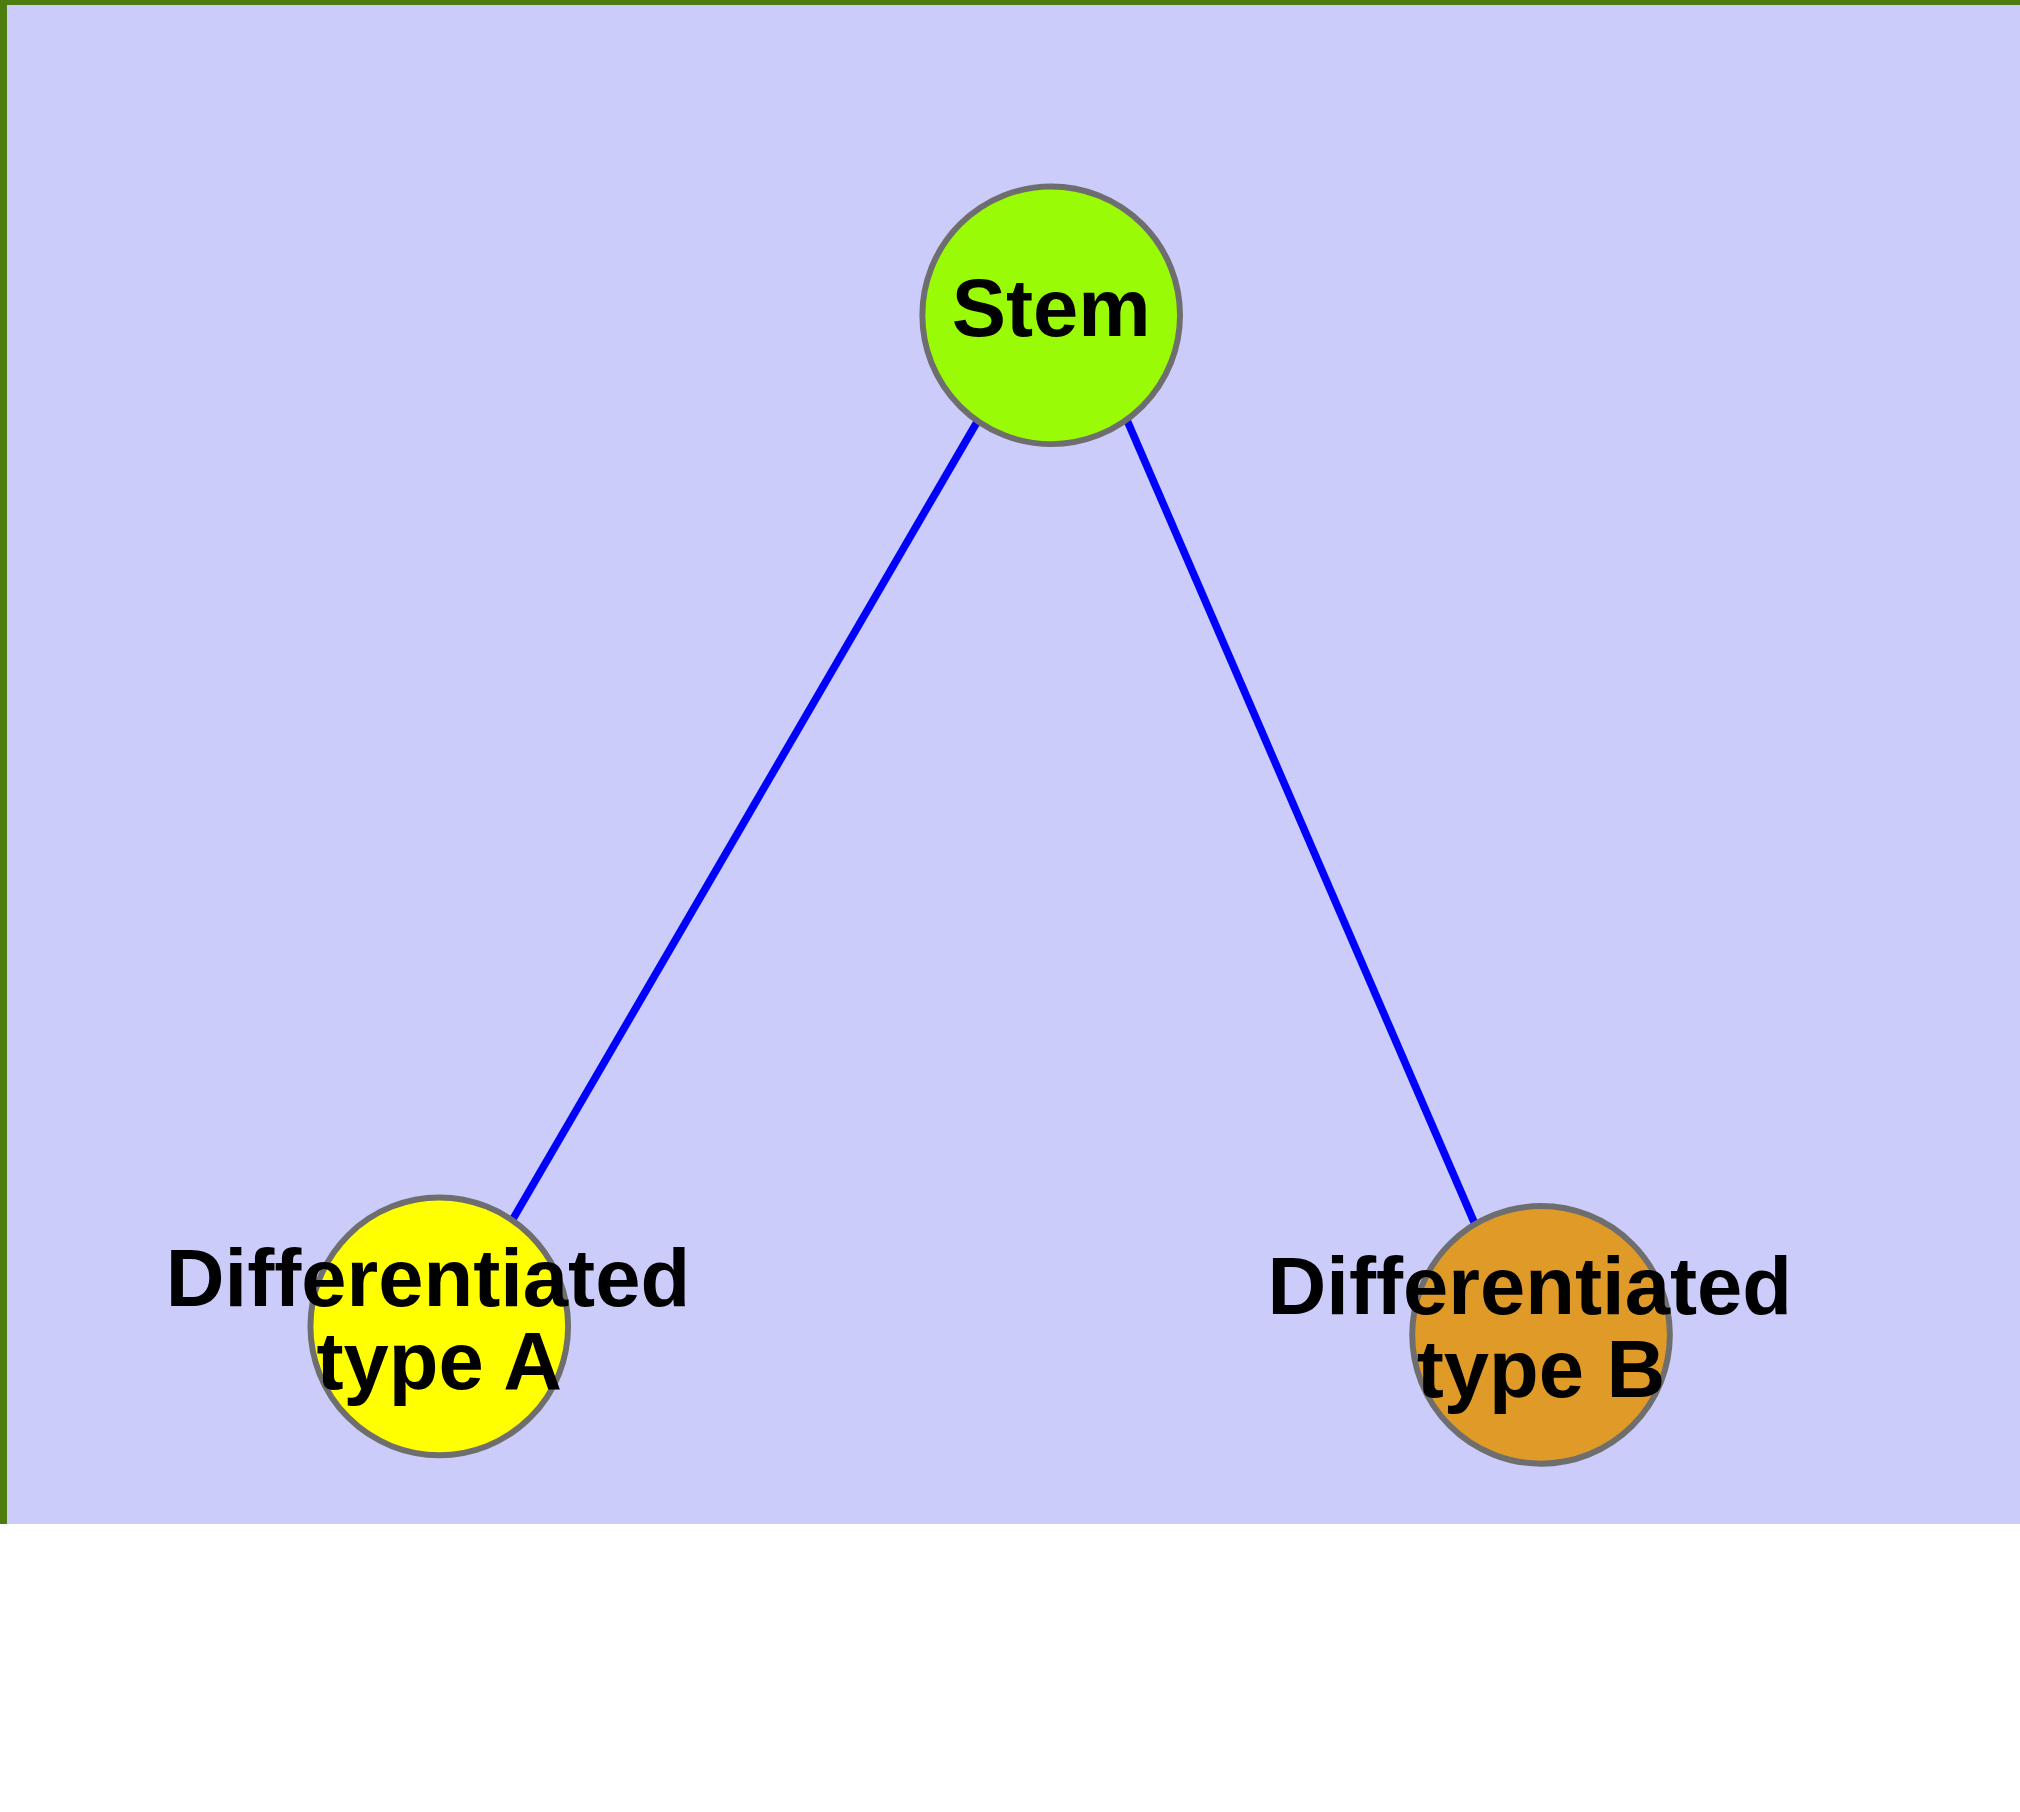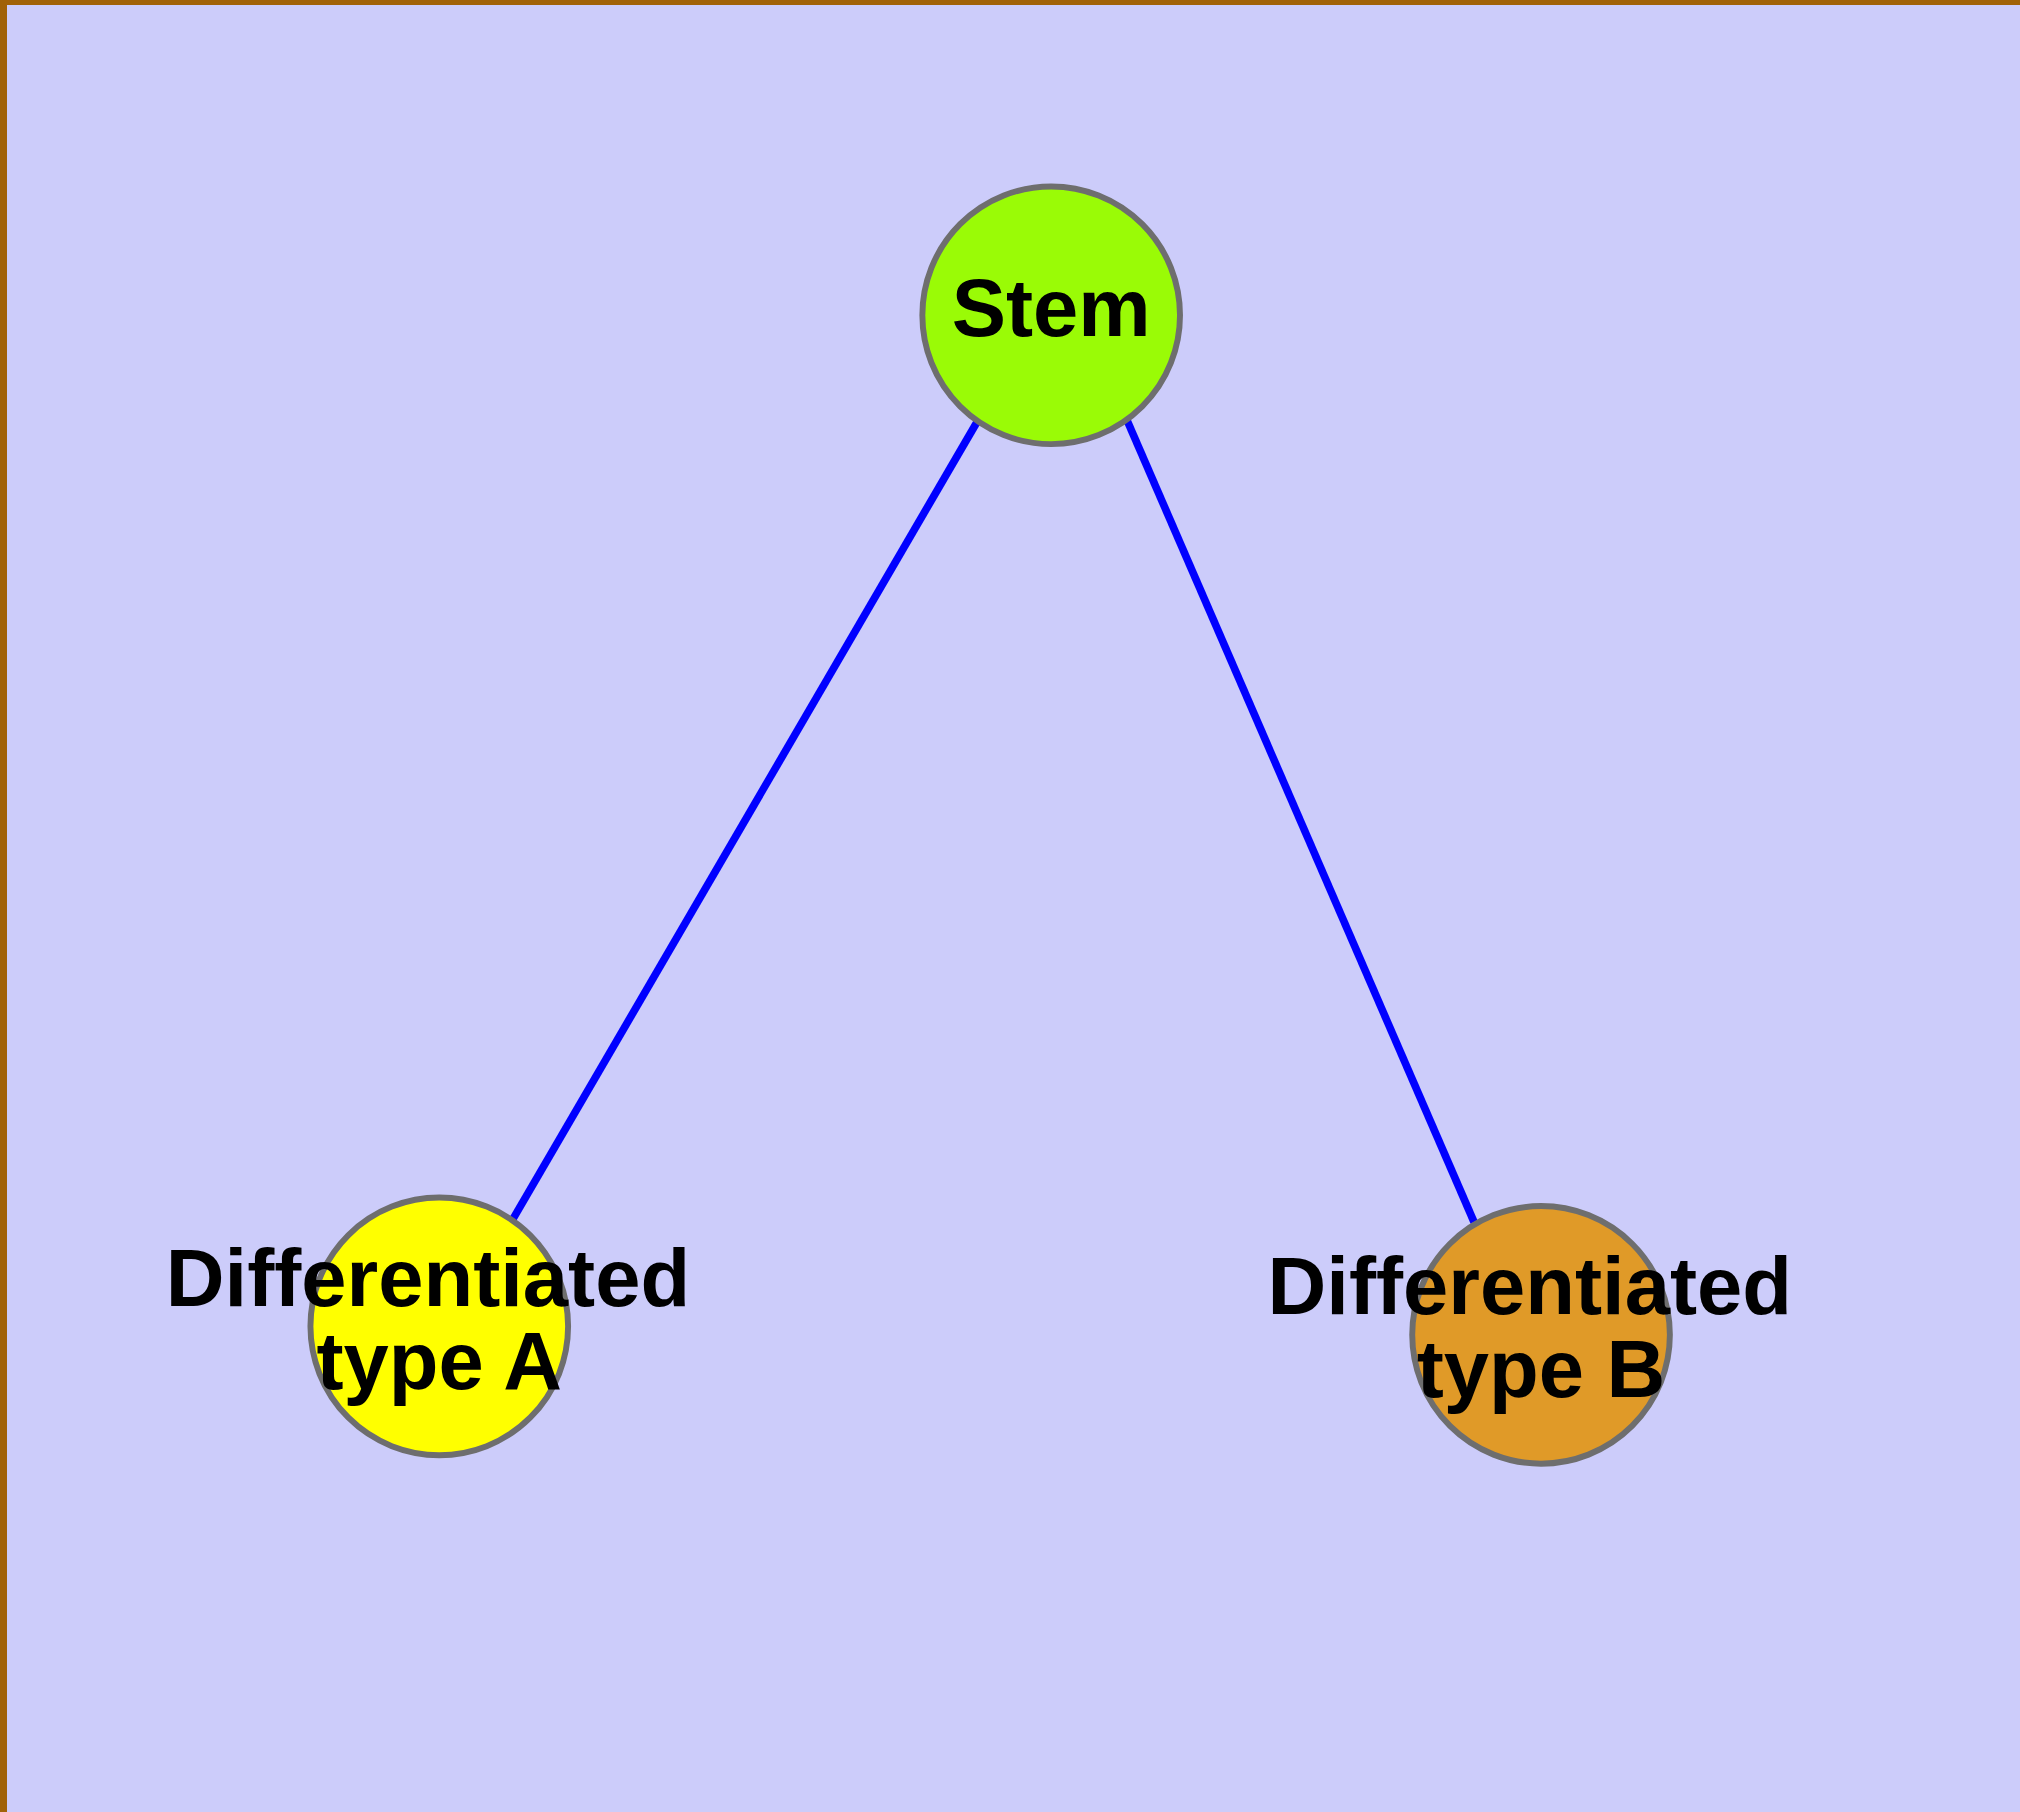--- a/index.html
+++ b/index.html
@@ -3,22 +3,22 @@
 <meta charset="utf-8">
 <style>
   html, body {
     margin: 0;
     padding: 0;
     background: #ffffff;
   }
   #canvas {
     position: relative;
     width: 2021px;
-    height: 1812px;
-    background: #a16207;
+    height: 1524px;
+    background: #4d7c0f;
     overflow: hidden;
     font-family: "Liberation Sans", sans-serif;
   }
   #plot-bg {
     position: absolute;
     left: 6.8px;
     top: 5.1px;
     width: 2014px;
     height: 1807px;
     background: #ccccfa;

